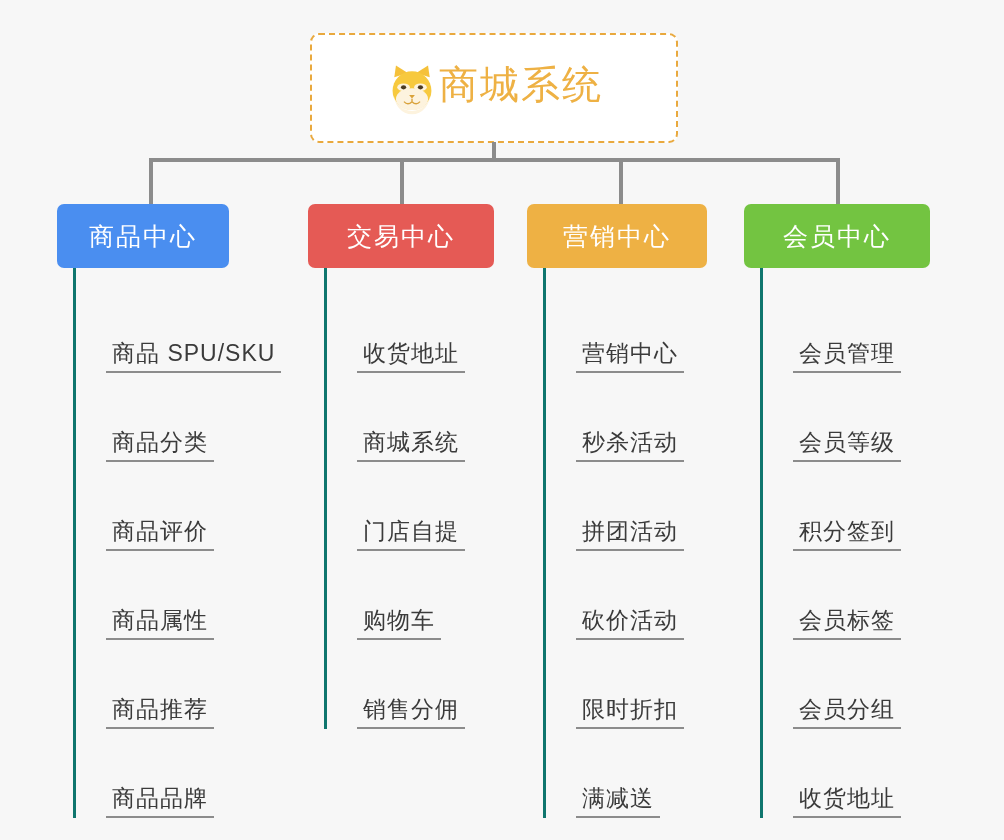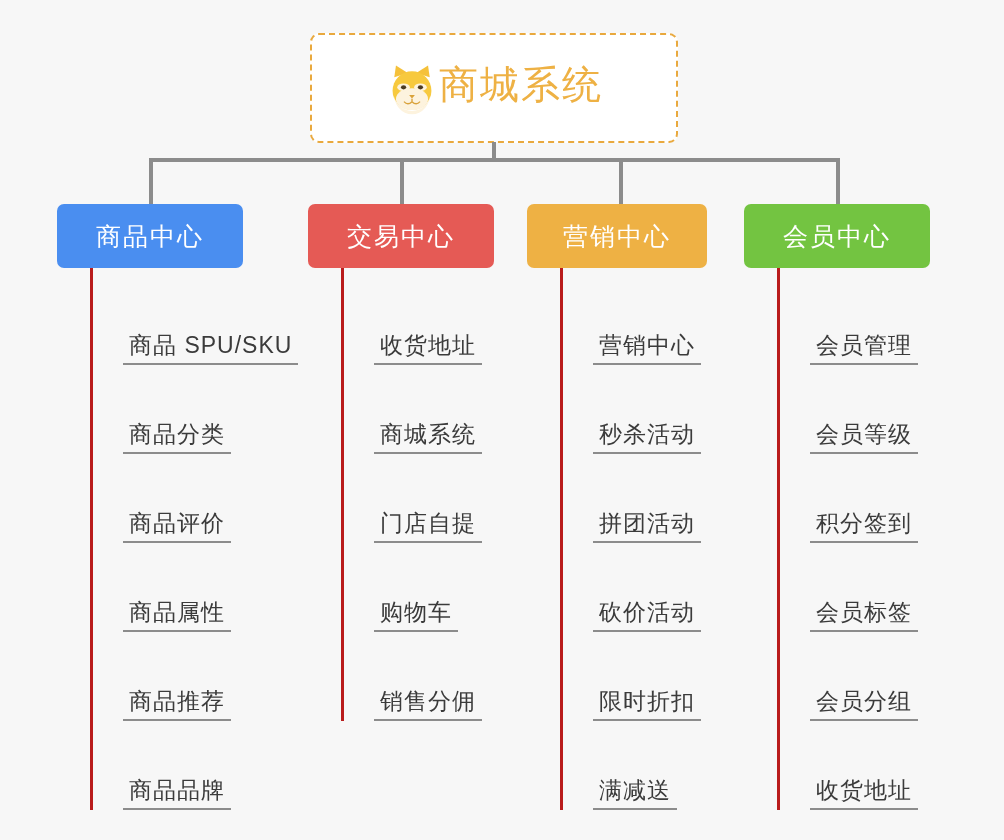--- a/index.html
+++ b/index.html
@@ -88,23 +88,23 @@
     justify-content: center;
     color: #ffffff;
     font-size: 25px;
     letter-spacing: 2px;
     white-space: nowrap;
   }
 
   
   .col-body {
     position: relative;
-    margin-left: 33px;
-    border-left: 3px solid #b91c1c;
-    padding-top: 8px;
+    margin-left: 16px;
+    border-left: 3px solid #0f766e;
+    padding-top: 16px;
   }
 
   .leaf {
     position: relative;
     height: 89px;
     display: flex;
     align-items: flex-end;
   }
   .leaf-label {
     display: inline-block;
@@ -151,21 +151,21 @@
   </div>
 
   <div class="conn conn-stub" style="background: rgb(140, 140, 140);"></div>
   <div class="conn conn-bus" style="background: rgb(140, 140, 140);"></div>
   <div class="conn conn-drop" style="left: 149px; background: rgb(140, 140, 140);"></div>
   <div class="conn conn-drop" style="left: 400px; background: rgb(140, 140, 140);"></div>
   <div class="conn conn-drop" style="left: 619px; background: rgb(140, 140, 140);"></div>
   <div class="conn conn-drop" style="left: 836px; background: rgb(140, 140, 140);"></div>
 
   <div class="column" style="left:57px;width:186px">
-    <div class="col-header" style="width: 186px; background: rgb(74, 142, 240); text-align: right;">
+    <div class="col-header" style="width: 172px; background: rgb(74, 142, 240); text-align: right;">
       <span>商品中心</span>
     </div>
     <div class="col-body">
       <div class="leaf">
           <span class="leaf-label">商品 SPU/SKU</span>
         </div>
       <div class="leaf">
           <span class="leaf-label">商品分类</span>
         </div>
       <div class="leaf">

